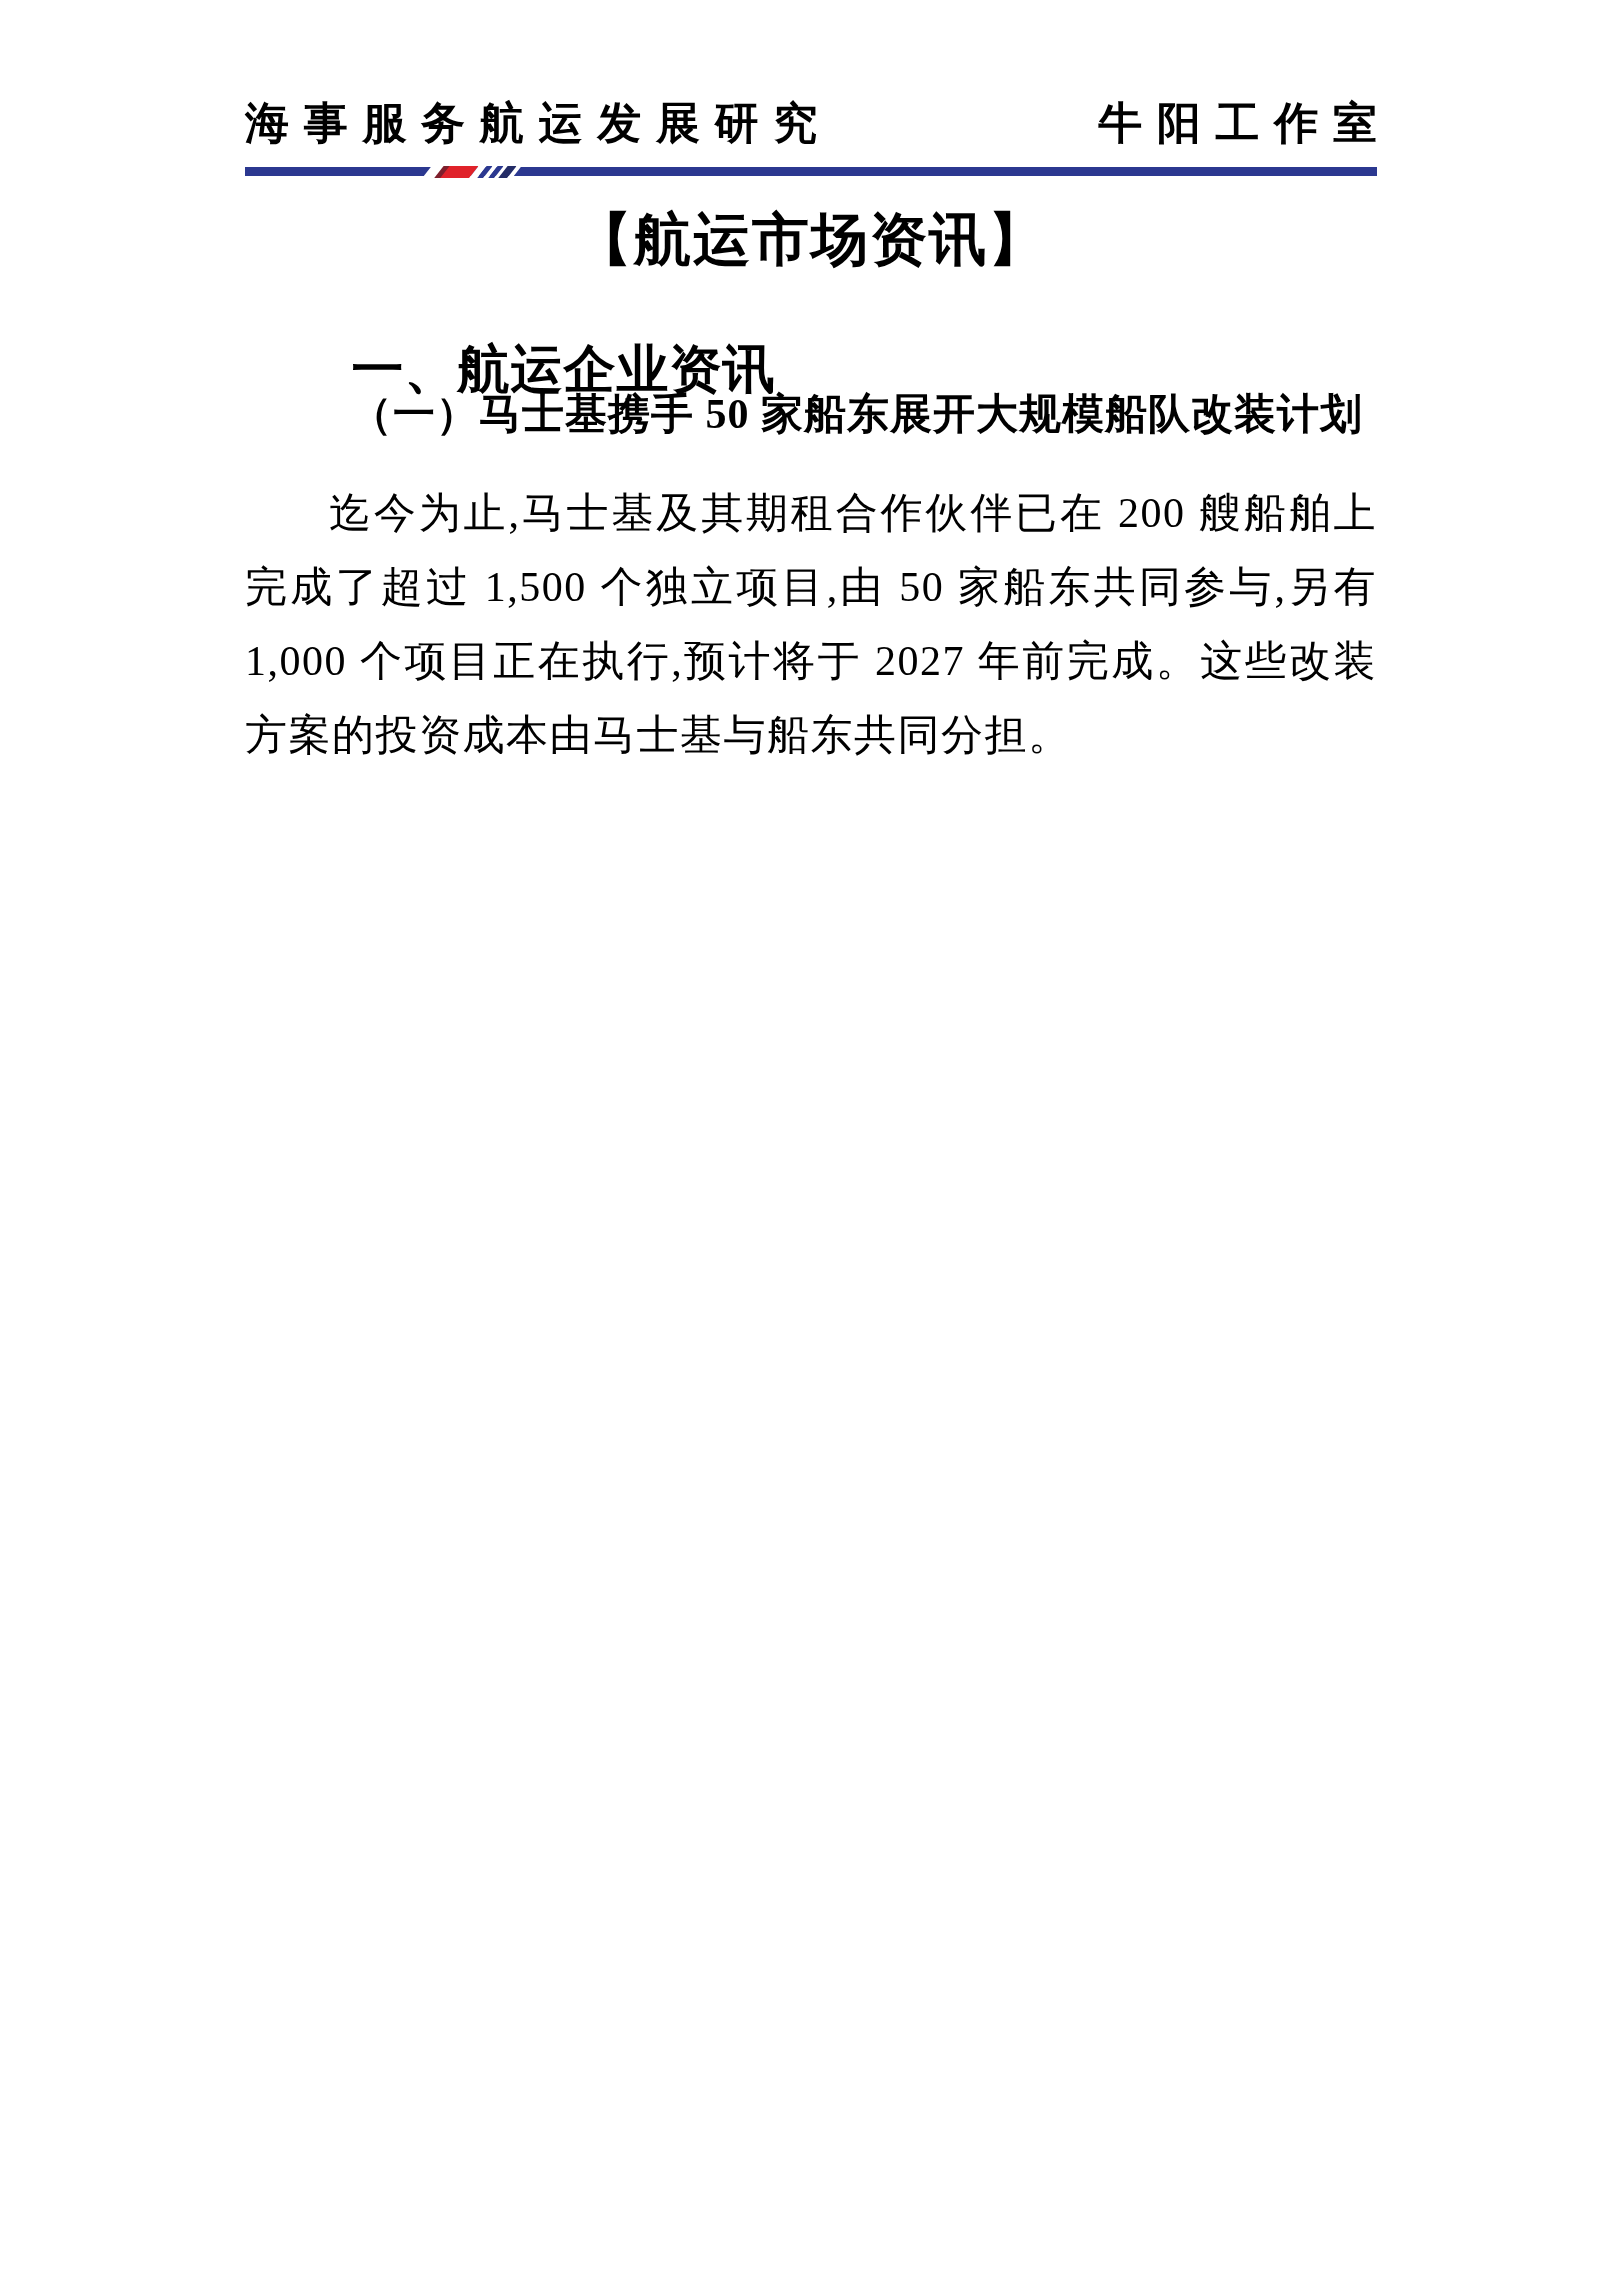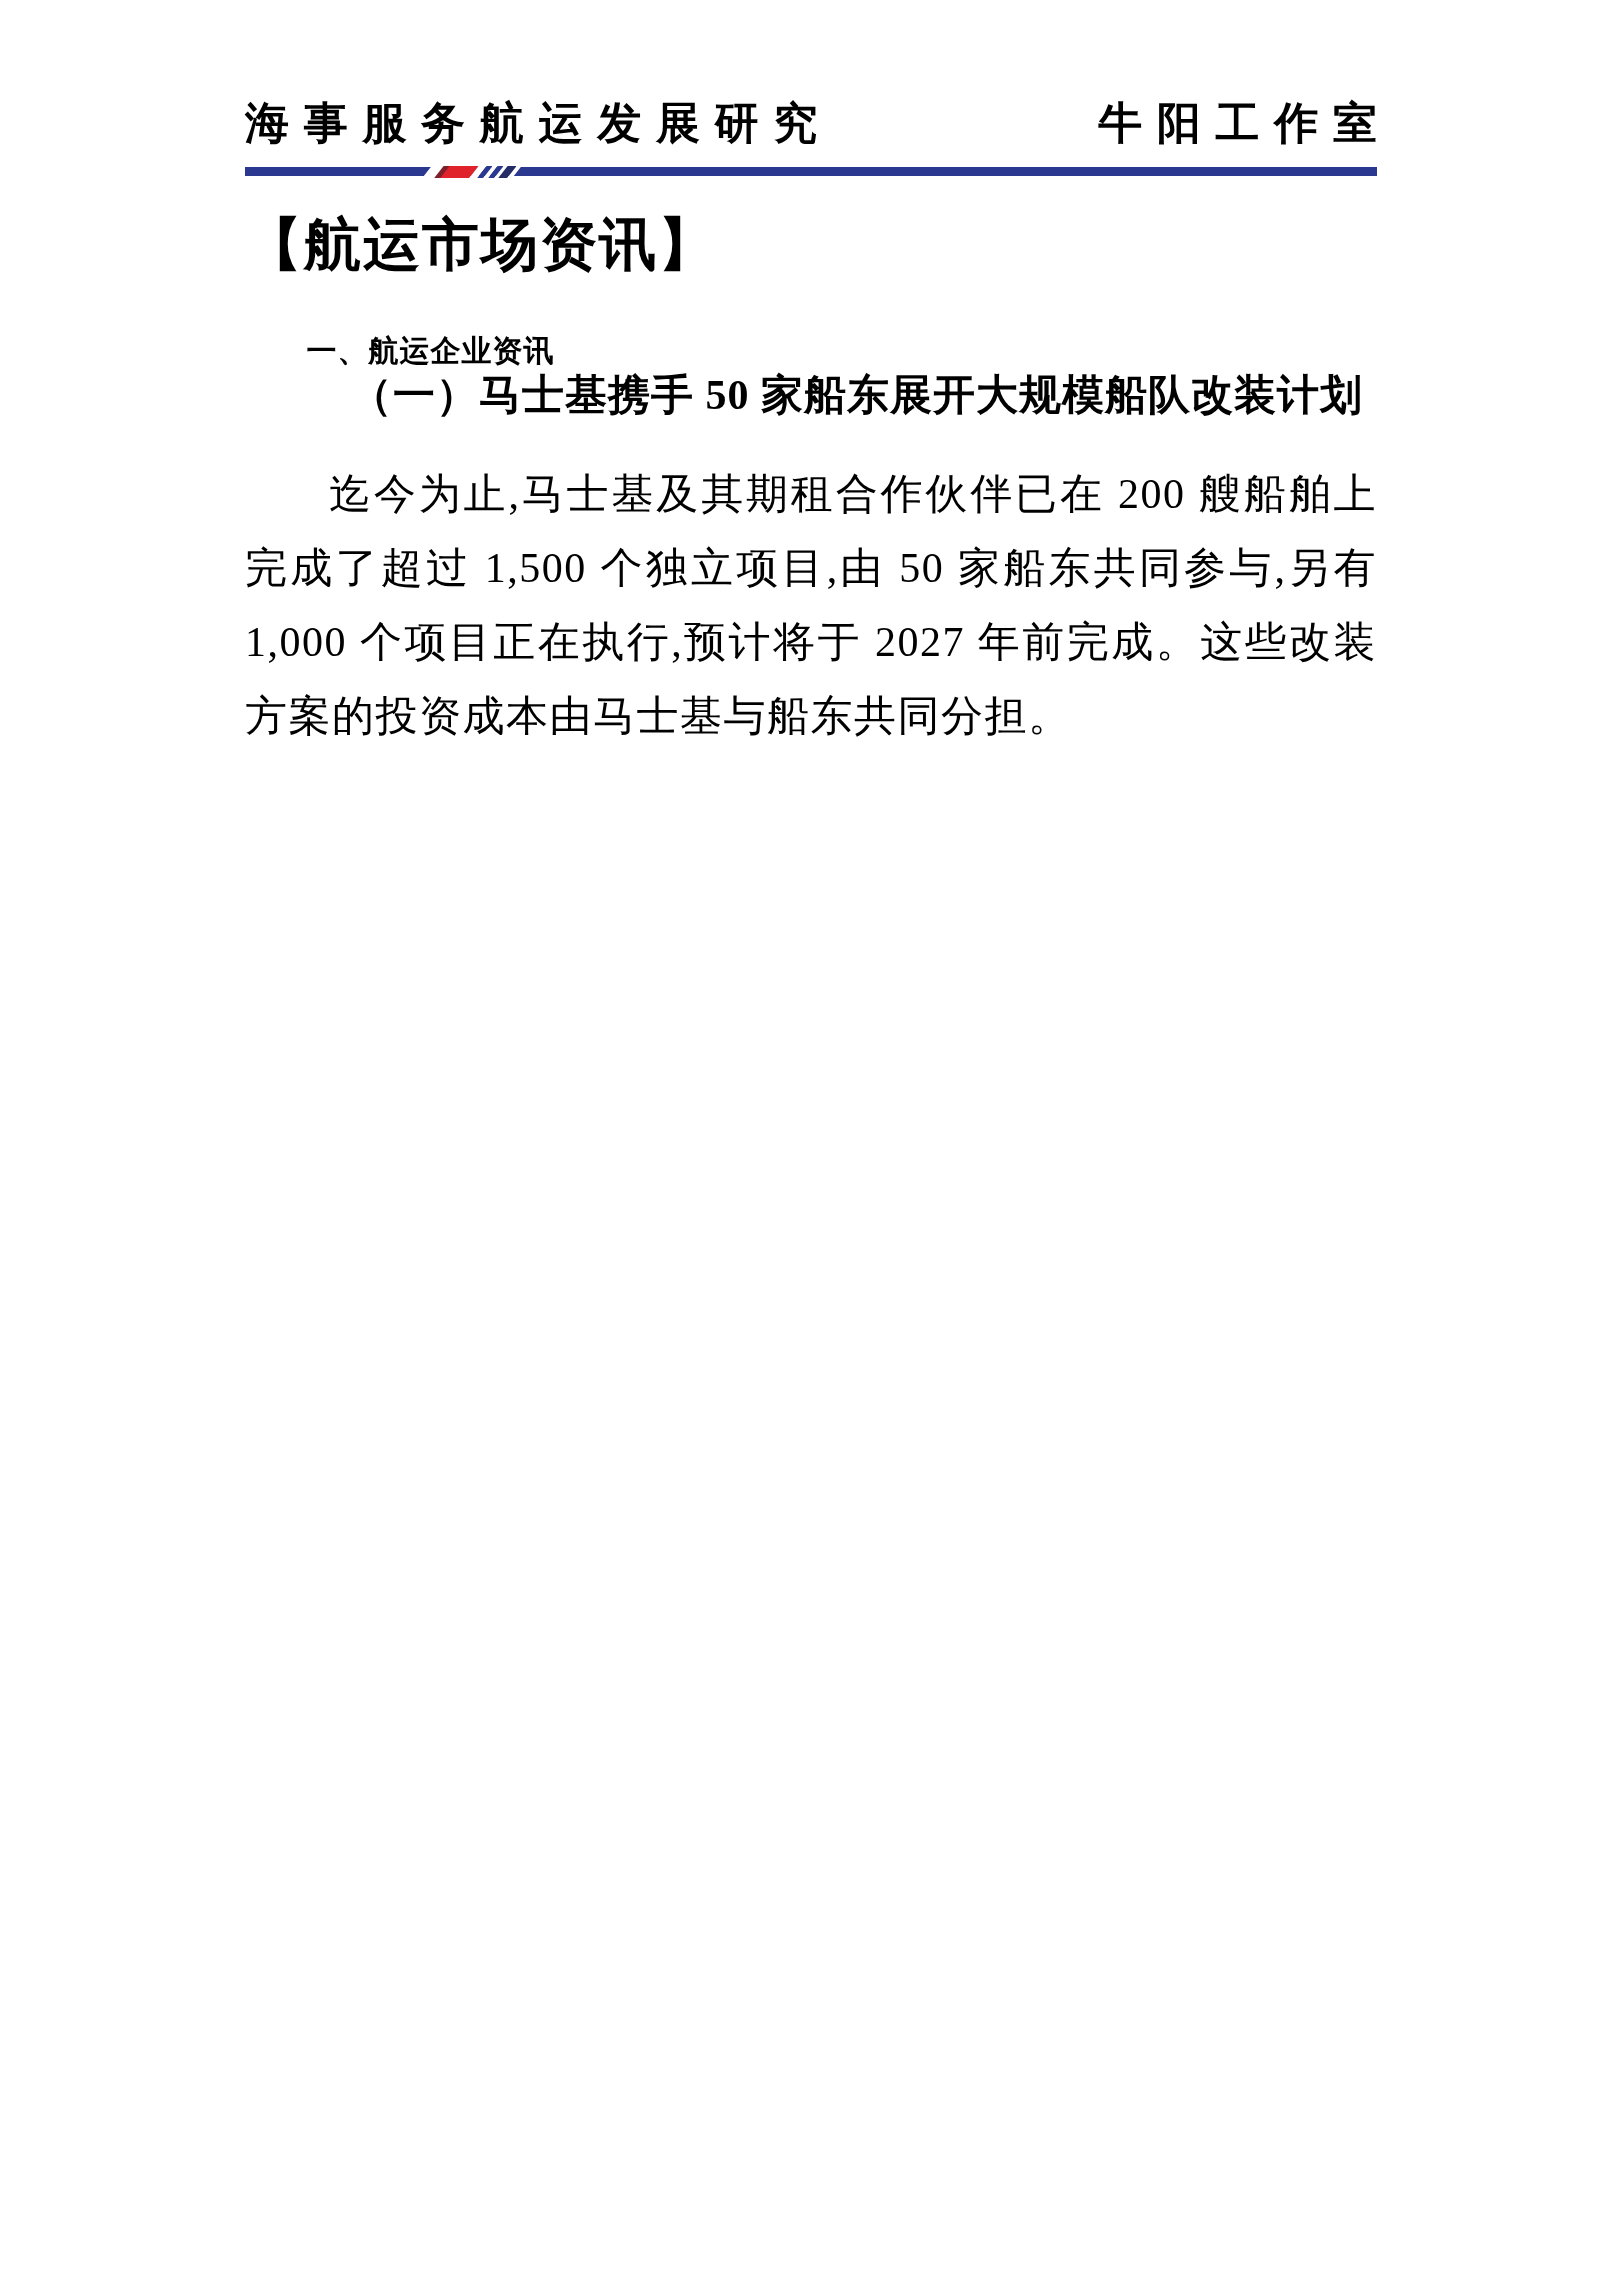--- a/index.html
+++ b/index.html
@@ -50,33 +50,33 @@
   .deco .s4{left:47px;width:7.8px; background:#ffffff;}
   .deco .s5{left:55px;width:5.9px; background:var(--navy);}
   .deco .s6{left:61px;width:4.9px; background:#ffffff;}
   .deco .s7{left:66px;width:5.9px; background:var(--navy);}
   .deco .s8{left:72px;width:4.9px; background:#ffffff;}
   .deco .s9{left:76px;width:8.8px; background:#232c66;}
   .deco .s10{left:85px;width:4.9px;background:#ffffff;}
   
   .doc-title{
     margin-top:29px;
-    text-align:left;
-    font-family:Liberation Sans, sans-serif;
+    text-align:center;
+    font-family:Liberation Mono, monospace;
     font-weight:bold;
     font-size:57px;
     line-height:78px;
     letter-spacing:2px;
   }
   
   .h1{
-    margin-top:45px;
+    margin-top:64px;
     font-family:"Liberation Sans","DejaVu Sans",sans-serif;
     font-weight:bold;
-    font-size:30px;
+    font-size:52px;
     line-height:45px;
     text-indent:2.05em;
     letter-spacing:1px;
   }
   .h2{
     font-family:"Liberation Serif","DejaVu Serif",serif;
     font-weight:bold;
     font-size:42px;
     line-height:45px;
     text-indent:2.5em;

